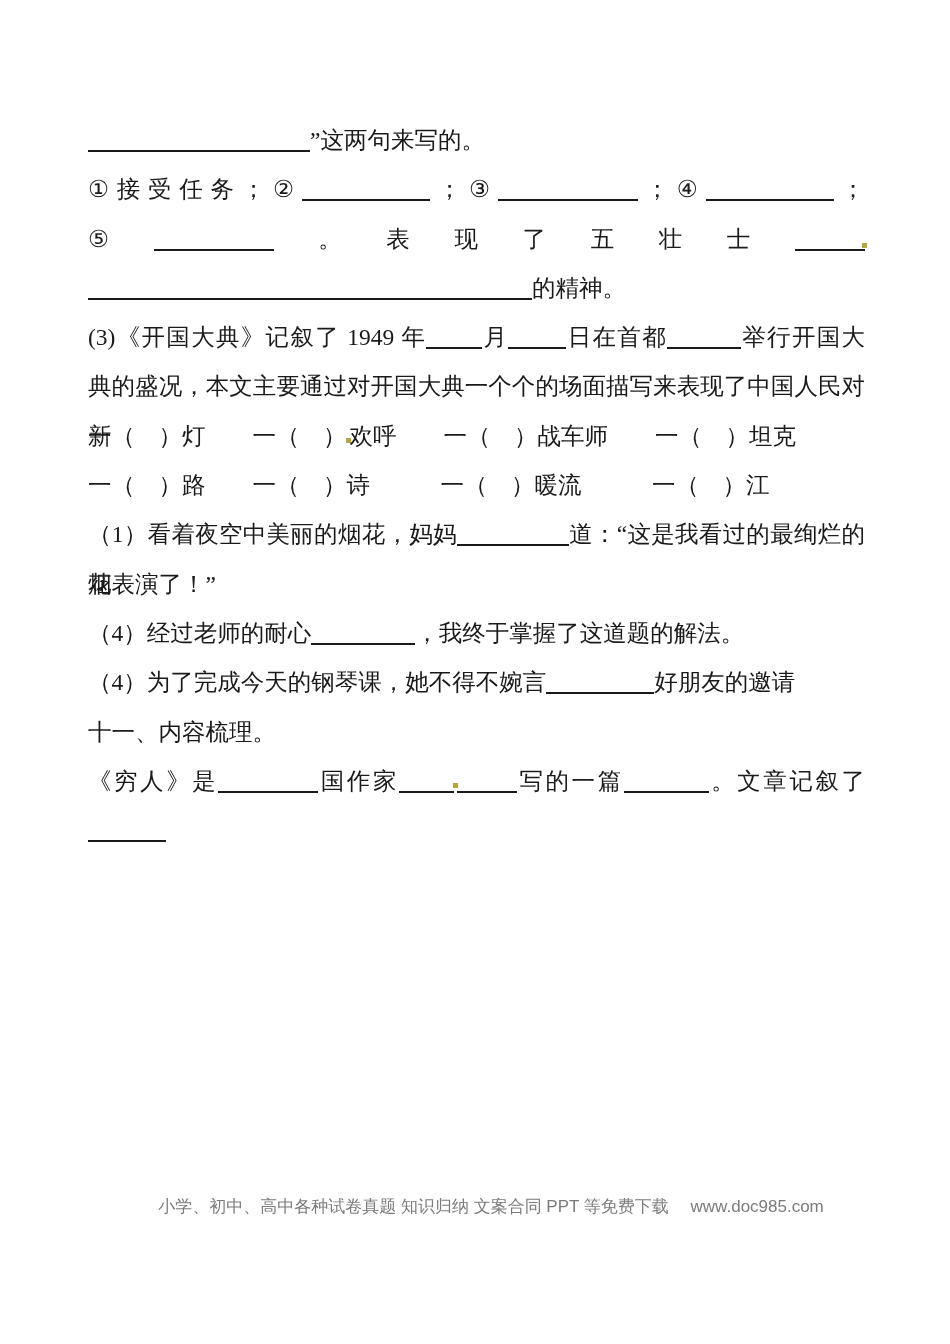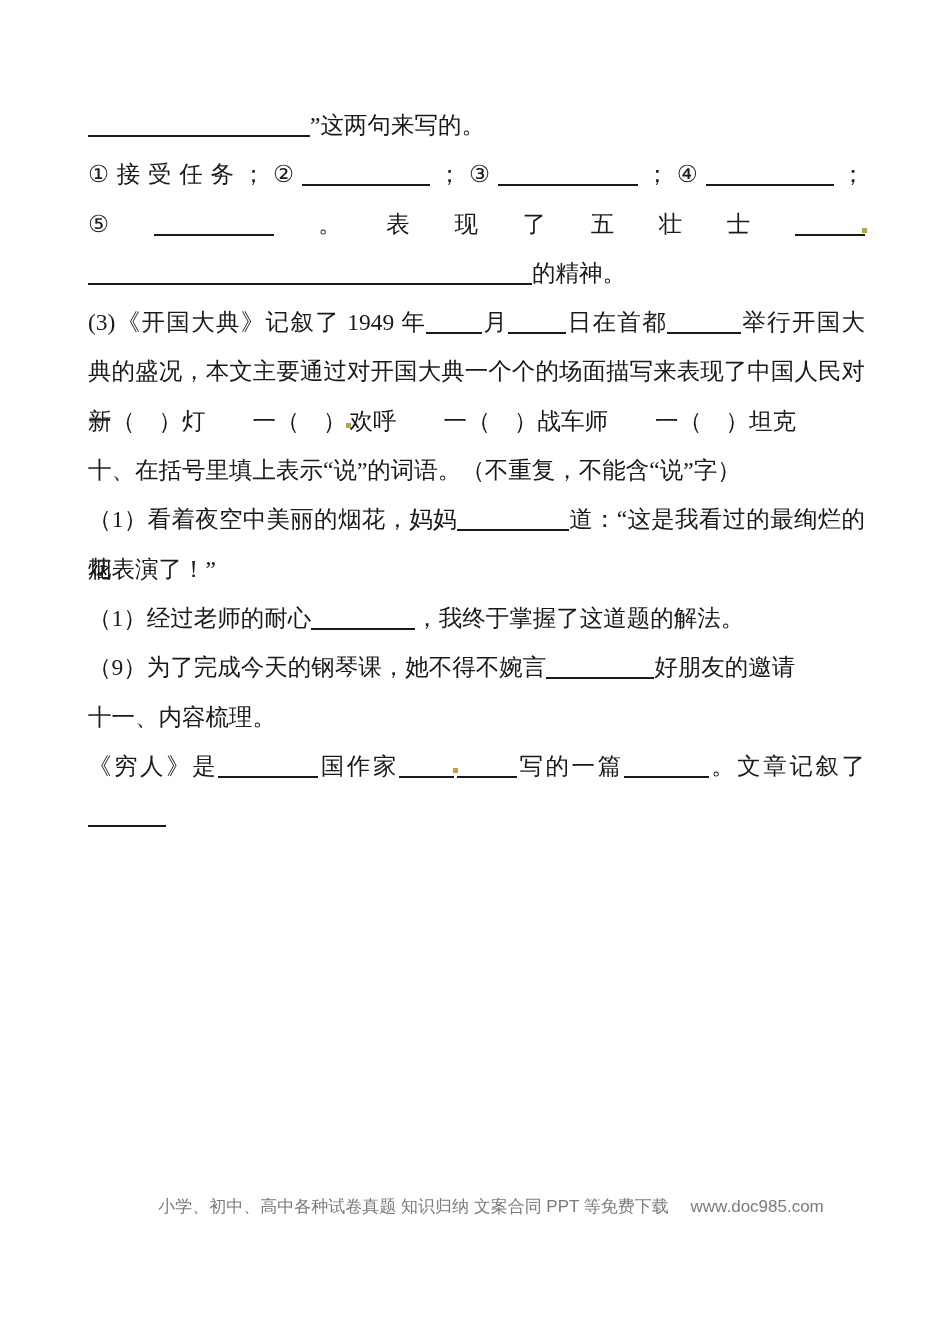--- a/index.html
+++ b/index.html
@@ -7,21 +7,21 @@
     width: 950px; height: 1344px;
     background: #ffffff;
     position: relative;
     overflow: hidden;
     --text-color: #1a1a1a;
     --mark-color: #b5a642;
     --footer-color: #7b7b7b;
   }
   .page-content {
     position: absolute;
-    left: 88px; top: 101px;
+    left: 88px; top: 116px;
     width: 777px;
   }
   .line {
     height: 49.3px;
     line-height: 49.3px;
     font-size: 23.5px;
     font-family: "Liberation Serif", "DejaVu Serif", serif;
     color: var(--text-color);
     white-space: nowrap;
   }
@@ -100,24 +100,24 @@
       <span class="t">壮</span>
       <span class="t">士</span>
       <span class="blank" style="width: 70px;">
         <span class="mark-end"></span>
       </span>
     </div>
     <div class="line"><span class="blank" style="width: 444px;"></span><span class="t">的精神。</span></div>
     <div class="line fill"><span class="t">(3)《开国大典》记叙了 1949 年</span><span class="blank" style="width: 56px;"></span><span class="t">月</span><span class="blank" style="width: 58px;"></span><span class="t">日在首都</span><span class="blank" style="width: 74px;"></span><span class="t">举行开国大</span></div>
     <div class="line fill"><span class="t">典的盛况，本文主要通过对开国大典一个个的场面描写来表现了中国人民对新</span></div>
     <div class="line"><span class="t">一（　）灯　　一（　）</span><span class="mark"></span><span class="t">欢呼　　一（　）战车师　　一（　）坦克</span></div>
-    <div class="line"><span class="t">十、在括号里填上表示“说”的词语。（不重复，不能含“说”字）</span></div>
+    <div class="line"><span class="t">一（　）路　　一（　）诗　　　一（　）暖流　　　一（　）江</span></div>
     <div class="line fill"><span class="t">（1）看着夜空中美丽的烟花，妈妈</span><span class="blank" style="width: 112px;"></span><span class="t">道：“这是我看过的最绚烂的烟</span></div>
     <div class="line"><span class="t">花表演了！”</span></div>
-    <div class="line"><span class="t">（1）经过老师的耐心</span><span class="blank" style="width: 104px;"></span><span class="t">，我终于掌握了这道题的解法。</span></div>
-    <div class="line"><span class="t">（9）为了完成今天的钢琴课，她不得不婉言</span><span class="blank" style="width: 108px;"></span><span class="t">好朋友的邀请</span></div>
+    <div class="line"><span class="t">（4）经过老师的耐心</span><span class="blank" style="width: 104px;"></span><span class="t">，我终于掌握了这道题的解法。</span></div>
+    <div class="line"><span class="t">（4）为了完成今天的钢琴课，她不得不婉言</span><span class="blank" style="width: 108px;"></span><span class="t">好朋友的邀请</span></div>
     <div class="line"><span class="t">十一、内容梳理。</span></div>
     <div class="line fill"><span class="t">《穷人》是</span><span class="blank" style="width: 100px;"></span><span class="t">国作家</span><span class="blank" style="width: 55px;"></span><span class="mark"></span><span class="blank" style="width: 60px;"></span><span class="t">写的一篇</span><span class="blank" style="width: 85px;"></span><span class="t">。文章记叙了</span><span class="blank" style="width: 78px;"></span></div>
   </div>
 
 <div class="page-footer">
   <span>小学、初中、高中各种试卷真题 知识归纳 文案合同 PPT 等免费下载　 www.doc985.com</span>
 </div>
 
 </body></html>

